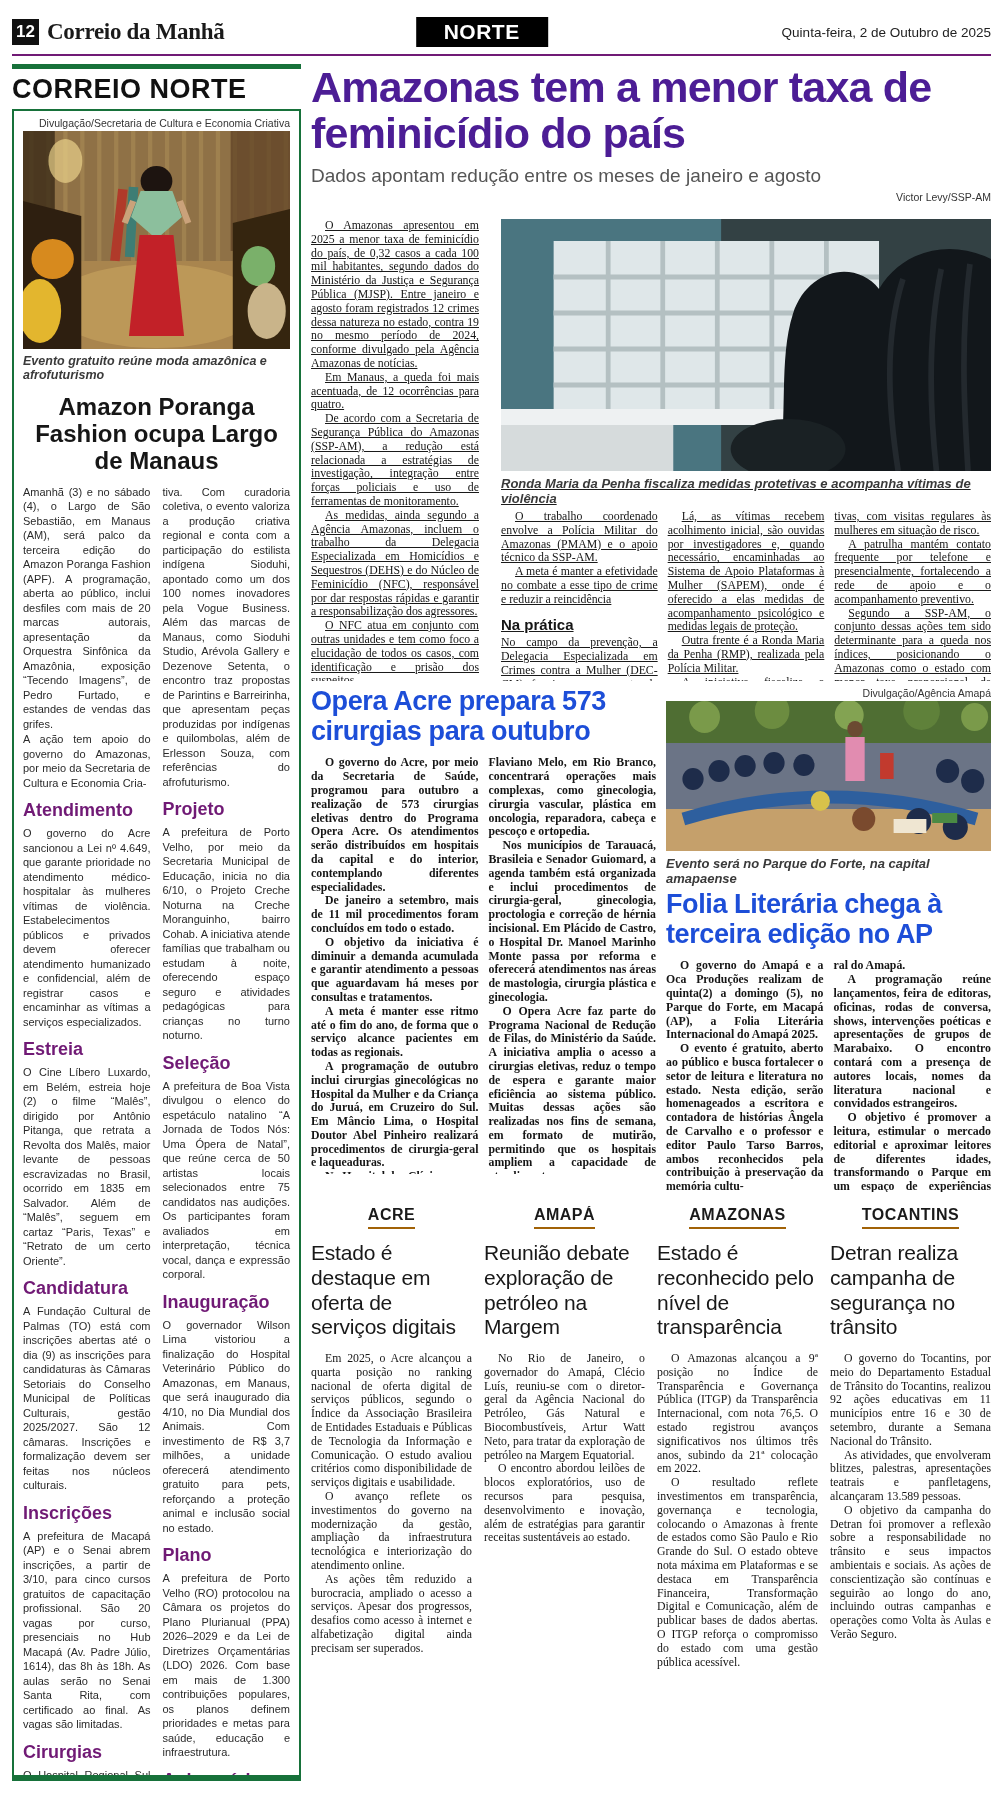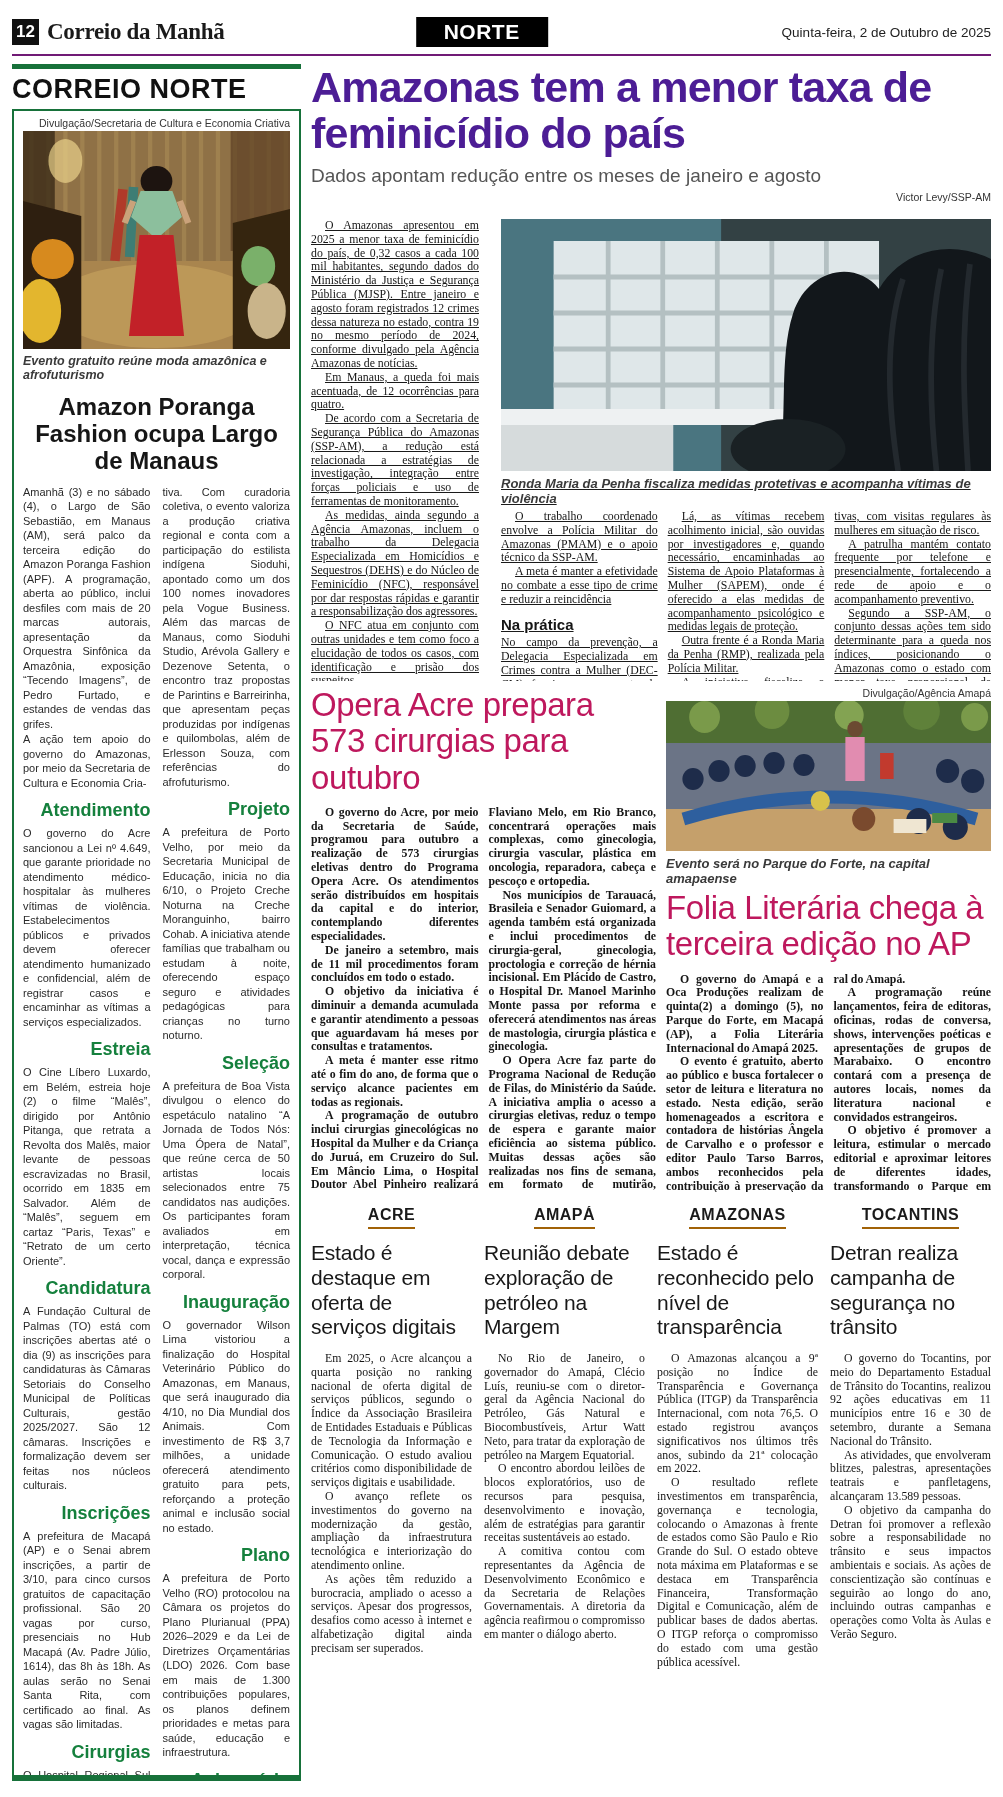--- a/index.html
+++ b/index.html
@@ -37,41 +37,41 @@
     height:1672px; overflow:hidden; padding:6px 9px;
   }
   .credit { font-size:10.5px; color:#333; text-align:right; margin-bottom:2px; }
   .photo { width:100%; overflow:hidden; background:#777; }
   .photo svg { display:block; width:100%; height:100%; }
   .caption { font-style:italic; font-size:12.5px; color:#3a3a3a; font-weight:600; margin:5px 0 2px; }
   .norte-headline { text-align:center; font-size:24px; font-weight:600; line-height:1.12; margin:12px 4px 10px; color:#161616; }
   .norte-cols { display:flex; gap:12px; }
   .ncol { flex:1; font-size:11px; line-height:1.32; text-align:justify; color:#2a2a2a; }
   .ncol p { margin-bottom:1px; }
-  .ncol h4 { text-align:right; font-size:18px; font-weight:700; margin:9px 0 3px; color:#15803d; }
+  .ncol h4 { text-align:left; font-size:18px; font-weight:700; margin:9px 0 3px; color:#701a75; }
   
   .main-area { flex:1; min-width:0; }
   h1.main-headline { font-size:43px; line-height:1.07; font-weight:700; letter-spacing:-0.8px; color:#4c1d95; }
   .subtitle { font-size:19px; color:#555; margin-top:9px; }
   .serif-col { font-family:"Liberation Serif", serif; font-size:11.8px; line-height:1.17; text-align:justify; color:#151515; }
   .serif-col p { text-indent:14px; }
   .serif-col p.noindent { text-indent:0; }
   .subhead { font-family:"Liberation Sans", sans-serif; font-size:15px; font-weight:700; margin:9px 0 3px; }
   .fem-credit { margin-top:4px; }
   .fem-row { display:flex; gap:22px; height:462px; overflow:hidden; margin-top:16px;text-decoration:underline; }
   .fem-col1 { flex:0 0 168px; }
   .fem-right { flex:1; min-width:0; }
   .main-photo { height:252px; }
   .bold-caption { font-size:13px; }
   .fem-3cols { display:flex; gap:10px; height:180px; overflow:hidden; margin-top:4px; }
   .fem-3cols .serif-col { flex:1; }
   
   .mid-row { display:flex; gap:10px; height:505px; overflow:hidden; margin-top:6px; }
   .opera { flex:0 0 345px; }
-  .opera h2, .folia h2 { font-size:33px; font-weight:400; line-height:1.1; letter-spacing:-0.4px; color:#be185d; }
+  .opera h2, .folia h2 { font-size:27px; font-weight:700; line-height:1.1; letter-spacing:-0.4px; color:#1d4ed8; }
   .two-cols { display:flex; gap:10px; margin-top:10px;font-weight:bold; }
   .two-cols .serif-col { flex:1; }
   .opera .two-cols { height:418px; overflow:hidden; }
   .folia { flex:1; min-width:0; }
   .event-photo { height:150px; }
   .folia h2 { margin-top:4px; }
   .folia .two-cols { height:244px; overflow:hidden; }
   
   .briefs { display:flex; gap:12px; height:588px; overflow:hidden; margin-top:14px; }
   .brief { flex:1; min-width:0; }
@@ -316,21 +316,20 @@
             <p>As ações têm reduzido a burocracia, ampliado o acesso a serviços. Apesar dos progressos, desafios como acesso à internet e alfabetização digital ainda precisam ser superados.</p>
           </div>
         </div>
 
         <div class="brief">
           <div class="brief-state"><span>AMAPÁ</span></div>
           <h3>Reunião debate exploração de petróleo na Margem</h3>
           <div class="serif-col">
             <p>No Rio de Janeiro, o governador do Amapá, Clécio Luís, reuniu-se com o diretor-geral da Agência Nacional do Petróleo, Gás Natural e Biocombustíveis, Artur Watt Neto, para tratar da exploração de petróleo na Margem Equatorial.</p>
             <p>O encontro abordou leilões de blocos exploratórios, uso de recursos para pesquisa, desenvolvimento e inovação, além de estratégias para garantir receitas sustentáveis ao estado.</p>
-            <p>A comitiva contou com representantes da Agência de Desenvolvimento Econômico e da Secretaria de Relações Governamentais. A diretoria da agência reafirmou o compromisso em manter o diálogo aberto.</p>
           </div>
         </div>
 
         <div class="brief">
           <div class="brief-state"><span>AMAZONAS</span></div>
           <h3>Estado é reconhecido pelo nível de transparência</h3>
           <div class="serif-col">
             <p>O Amazonas alcançou a 9ª posição no Índice de Transparência e Governança Pública (ITGP) da Transparência Internacional, com nota 76,5. O estado registrou avanços significativos nos últimos três anos, subindo da 21ª colocação em 2022.</p>
             <p>O resultado reflete investimentos em transparência, governança e tecnologia, colocando o Amazonas à frente de estados como São Paulo e Rio Grande do Sul. O estado obteve nota máxima em Plataformas e se destaca em Transparência Financeira, Transformação Digital e Comunicação, além de publicar bases de dados abertas. O ITGP reforça o compromisso do estado com uma gestão pública acessível.</p>
           </div>

